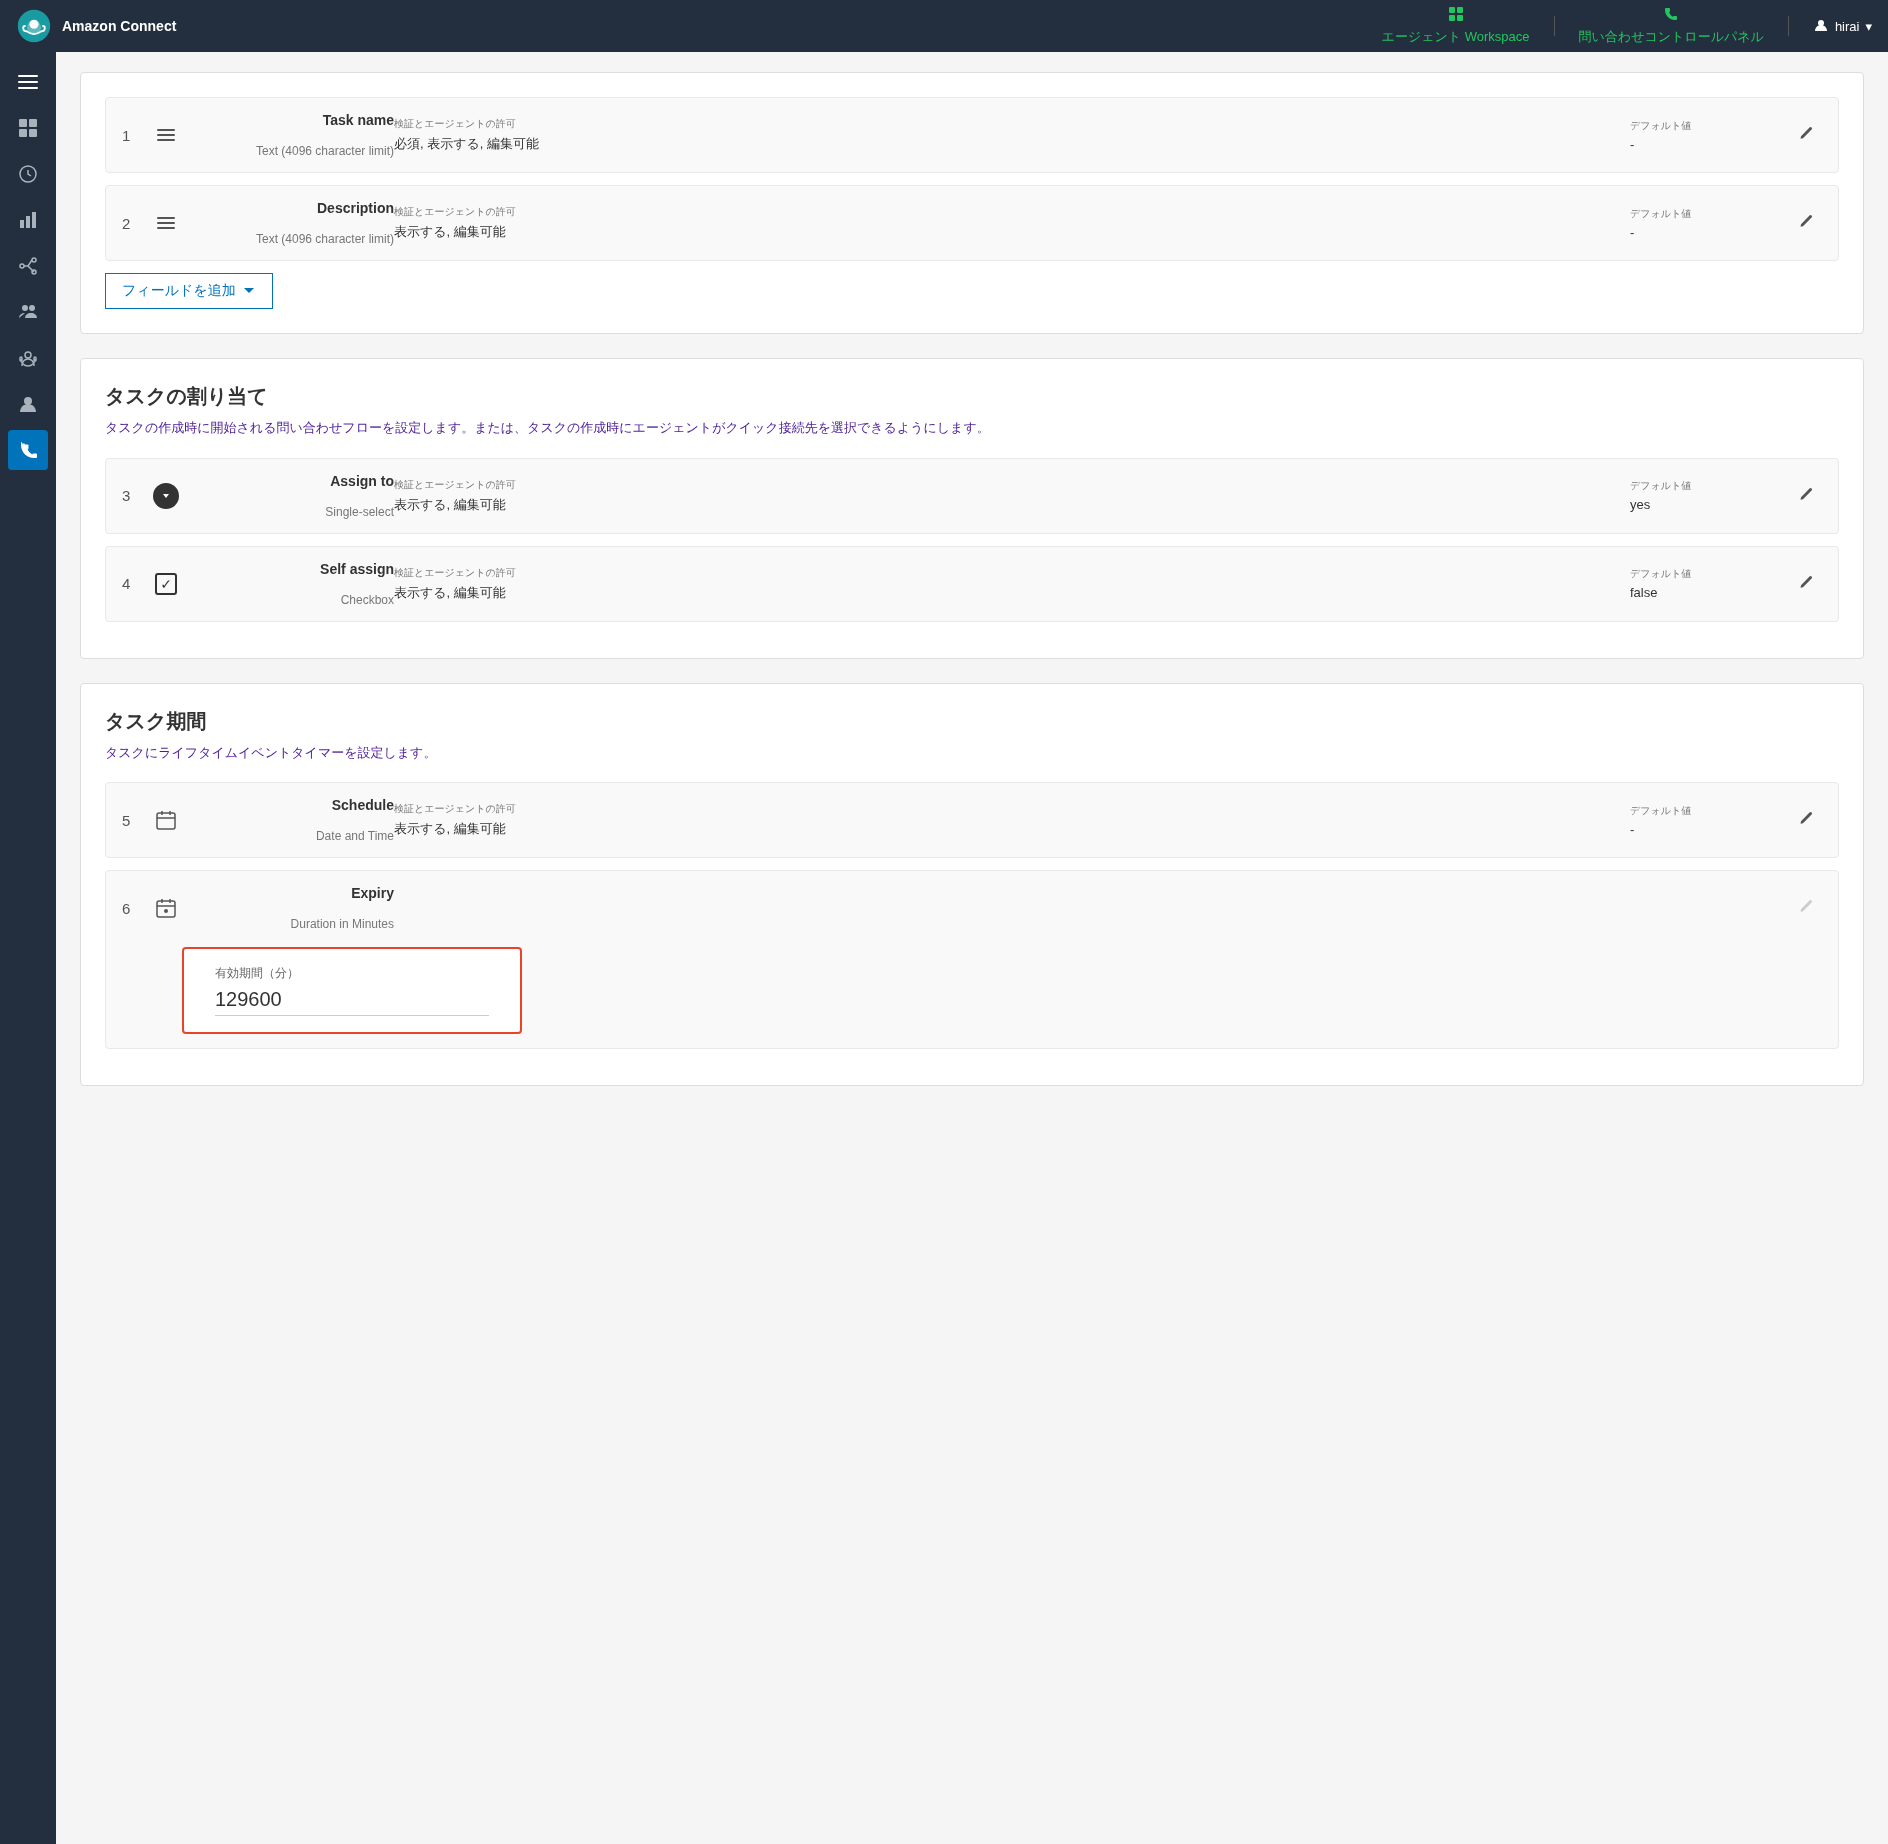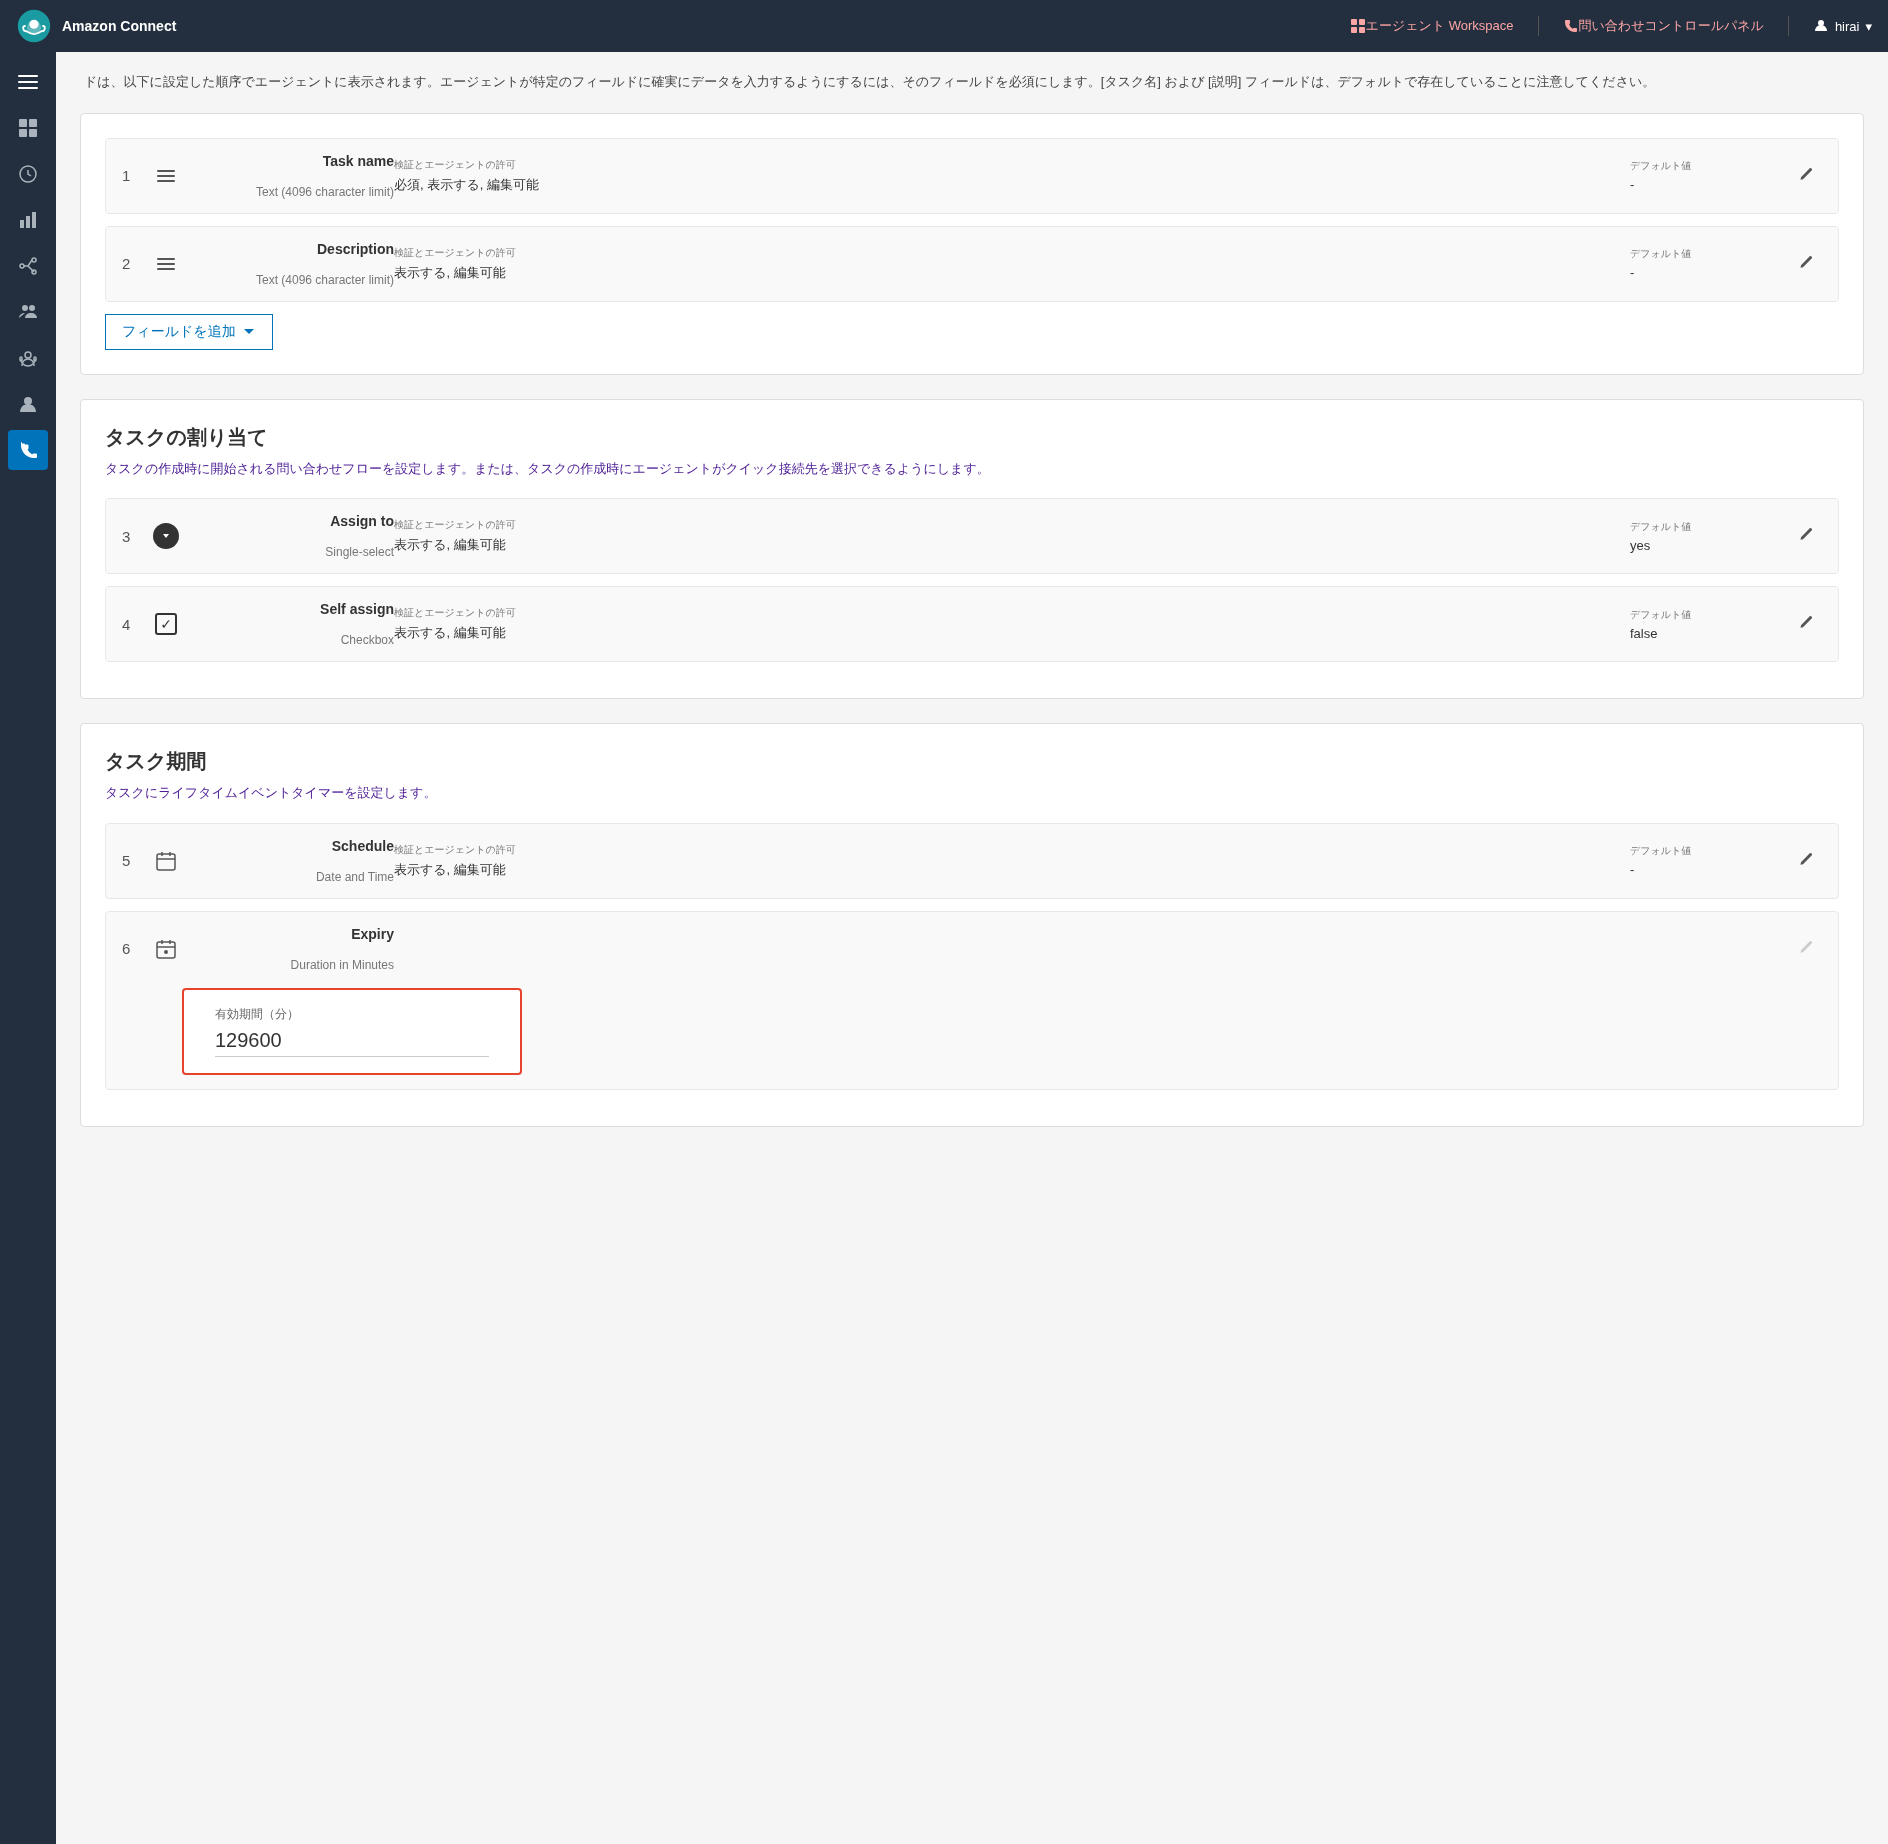--- a/index.html
+++ b/index.html
@@ -33,23 +33,25 @@
     }
     .header-nav {
       display: flex;
       align-items: center;
       gap: 24px;
       margin-left: auto;
     }
     .header-nav-item {
       display: flex;
       align-items: center;
-      color: #fca5a5;
+      gap: 6px;
+      color: #22c55e;
       font-size: 13px;
       cursor: pointer;
+      flex-direction: column;
     }
     .header-user {
       display: flex;
       align-items: center;
       gap: 6px;
       color: #fff;
       font-size: 13px;
       cursor: pointer;
     }
 
@@ -384,21 +386,20 @@
 
   <div class="sidebar-item active">
     <svg width="20" height="20" viewBox="0 0 20 20" fill="currentColor">
       <path d="M4 2a1 1 0 0 0-1 1v2c0 7.18 5.82 13 13 13h2a1 1 0 0 0 1-1v-2.5a1 1 0 0 0-1-1h-2.5a1 1 0 0 0-.707.293l-.646.646A10.01 10.01 0 0 1 9.56 9.56l.646-.646A1 1 0 0 0 10.5 8V5.5a1 1 0 0 0-1-1H7a1 1 0 0 0-1-1H4z"></path>
     </svg>
   </div>
 </aside>
 
 <main class="main">
 
-  <p class="intro-text">ドは、以下に設定した順序でエージェントに表示されます。エージェントが特定のフィールドに確実にデータを入力するようにするには、そのフィールドを必須にします。[タスク名] および [説明] フィールドは、デフォルトで存在していることに注意してください。</p>
 
   <div class="section-card">
 
     <div class="field-row">
       <span class="field-number">1</span>
       <div class="field-icon">
         <svg width="18" height="18" viewBox="0 0 18 18" fill="currentColor">
           <rect y="3" width="18" height="2" rx="1"></rect>
           <rect y="8" width="18" height="2" rx="1"></rect>
           <rect y="13" width="18" height="2" rx="1"></rect>

